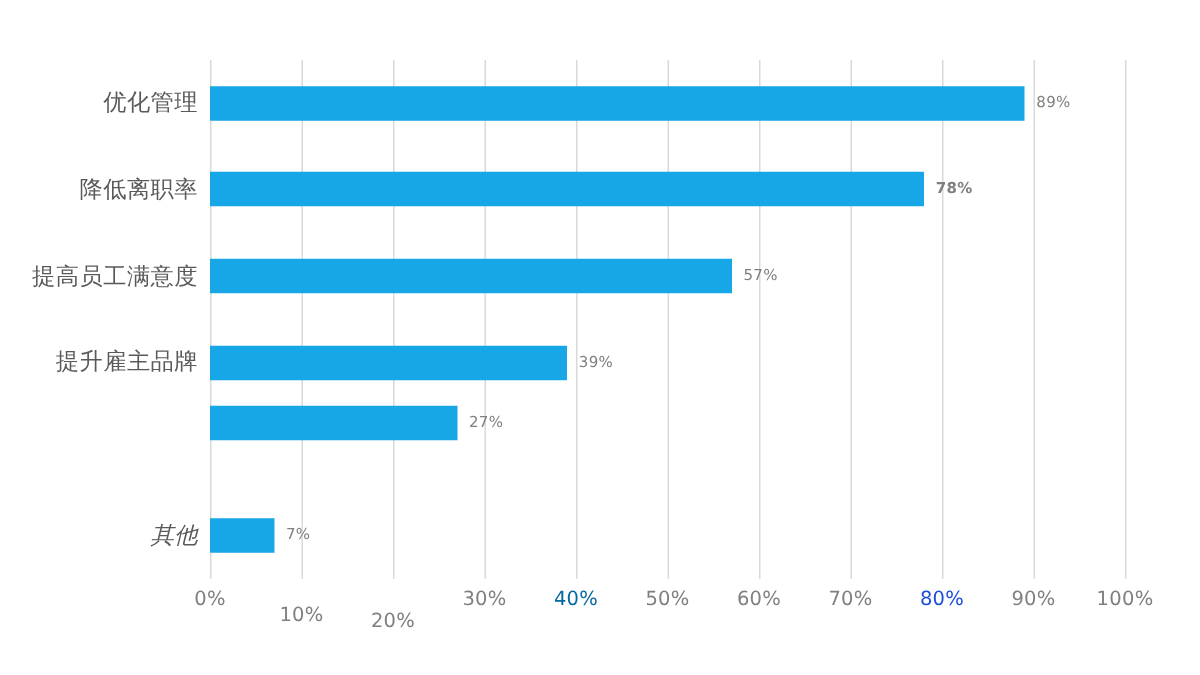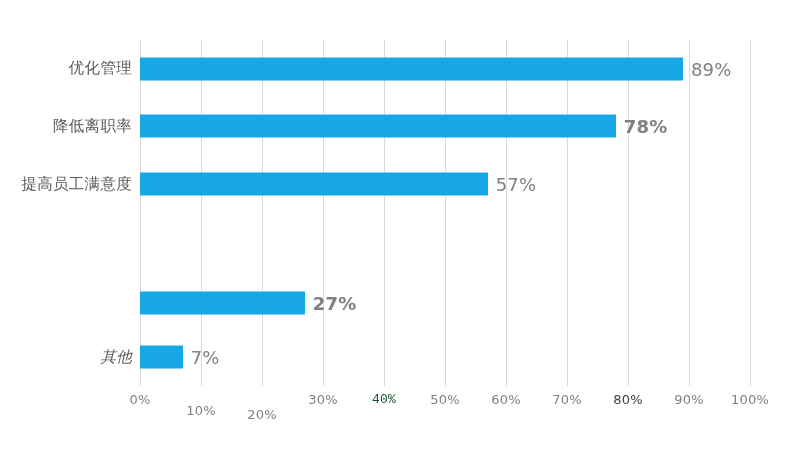--- a/index.html
+++ b/index.html
@@ -59,21 +59,21 @@
     left: 0;
     top: 50%;
     transform: translateY(-50%);
     height: 23px;
     background: #18A7E6;
   }
   .bar-value {
     position: absolute;
     top: 50%;
     transform: translateY(-50%);
-    font-size: 18px;
+    font-size: 10px;
     color: #808080;
     white-space: nowrap;
     letter-spacing: 0.2px;
   }
 
   
   .cat-labels {
     position: absolute;
     left: 0px;
     top: 40px;
@@ -113,20 +113,21 @@
 </style>
 </head>
 <body>
 
 <div id="chart-root">
 
   <div class="cat-labels">
       <div class="cat-label" style="top: 0px; height: 57.6667px; color: rgb(90, 90, 90);">优化管理</div>
       <div class="cat-label" style="top: 57.6667px; height: 57.6667px; color: rgb(90, 90, 90);">降低离职率</div>
       <div class="cat-label" style="top: 115.333px; height: 57.6667px; color: rgb(90, 90, 90);">提高员工满意度</div>
+      <div class="cat-label" style="top: 173px; height: 57.6667px; color: rgb(90, 90, 90);">提升雇主品牌</div>
       <div class="cat-label" style="top: 288.333px; height: 57.6667px; color: rgb(90, 90, 90); font-style: italic;">其他</div>
     </div>
 
   <div class="plot-area">
     <div class="gridlines">
         <div class="gridline" style="left: 0px;"></div>
         <div class="gridline" style="left: 61px;"></div>
         <div class="gridline" style="left: 122px;"></div>
         <div class="gridline" style="left: 183px;"></div>
         <div class="gridline" style="left: 244px;"></div>
@@ -143,38 +144,42 @@
           <div class="bar-value" style="left: 550.9px; color: rgb(128, 128, 128);">89%</div>
         </div>
         <div class="row" style="top: 57.6667px; height: 57.6667px;">
           <div class="bar" title="降低离职率 78%" style="width: 475.8px; background: rgb(24, 167, 230);"></div>
           <div class="bar-value" style="left: 483.8px; color: rgb(128, 128, 128); font-weight: bold;">78%</div>
         </div>
         <div class="row" style="top: 115.333px; height: 57.6667px;">
           <div class="bar" title="提高员工满意度 57%" style="width: 347.7px; background: rgb(24, 167, 230);"></div>
           <div class="bar-value" style="left: 355.7px; color: rgb(128, 128, 128);">57%</div>
         </div>
-        <div class="row" style="top: 234px; height: 57.6667px; font-weight: bold;">
+        <div class="row" style="top: 173px; height: 57.6667px;">
+          <div class="bar" title="提升雇主品牌 39%" style="width: 237.9px; background: rgb(24, 167, 230);"></div>
+          <div class="bar-value" style="left: 245.9px; color: rgb(128, 128, 128);">39%</div>
+        </div>
+        <div class="row" style="top: 213px; height: 57.6667px;">
           <div class="bar" title="吸引人才 27%" style="width: 164.7px; background: rgb(24, 167, 230);"></div>
           <div class="bar-value" style="left: 172.7px; color: rgb(128, 128, 128);">27%</div>
         </div>
         <div class="row" style="top: 288.333px; height: 57.6667px;">
           <div class="bar" title="其他 7%" style="width: 42.7px; background: rgb(24, 167, 230);"></div>
           <div class="bar-value" style="left: 50.7px; color: rgb(128, 128, 128);">7%</div>
         </div>
       </div>
   </div>
 
   <div class="x-axis">
       <div class="x-tick" style="left: 0px; color: rgb(128, 128, 128);">0%</div>
       <div class="x-tick" style="left: 61px; color: rgb(128, 128, 128); margin-top: 11px;">10%</div>
       <div class="x-tick" style="left: 122px; color: rgb(128, 128, 128); margin-top: 15px;">20%</div>
       <div class="x-tick" style="left: 183px; color: rgb(128, 128, 128);">30%</div>
-      <div class="x-tick" style="left: 244px; color: #14532d; font-family: Liberation Mono, monospace;">40%</div>
+      <div class="x-tick" style="left: 244px; color: #0369a1;">40%</div>
       <div class="x-tick" style="left: 305px; color: rgb(128, 128, 128);">50%</div>
       <div class="x-tick" style="left: 366px; color: rgb(128, 128, 128);">60%</div>
       <div class="x-tick" style="left: 427px; color: rgb(128, 128, 128);">70%</div>
-      <div class="x-tick" style="left: 488px; color: #404040;">80%</div>
+      <div class="x-tick" style="left: 488px; color: #1d4ed8;">80%</div>
       <div class="x-tick" style="left: 549px; color: rgb(128, 128, 128);">90%</div>
       <div class="x-tick" style="left: 610px; color: rgb(128, 128, 128);">100%</div>
     </div>
 
 </div>
 
 </body></html>

